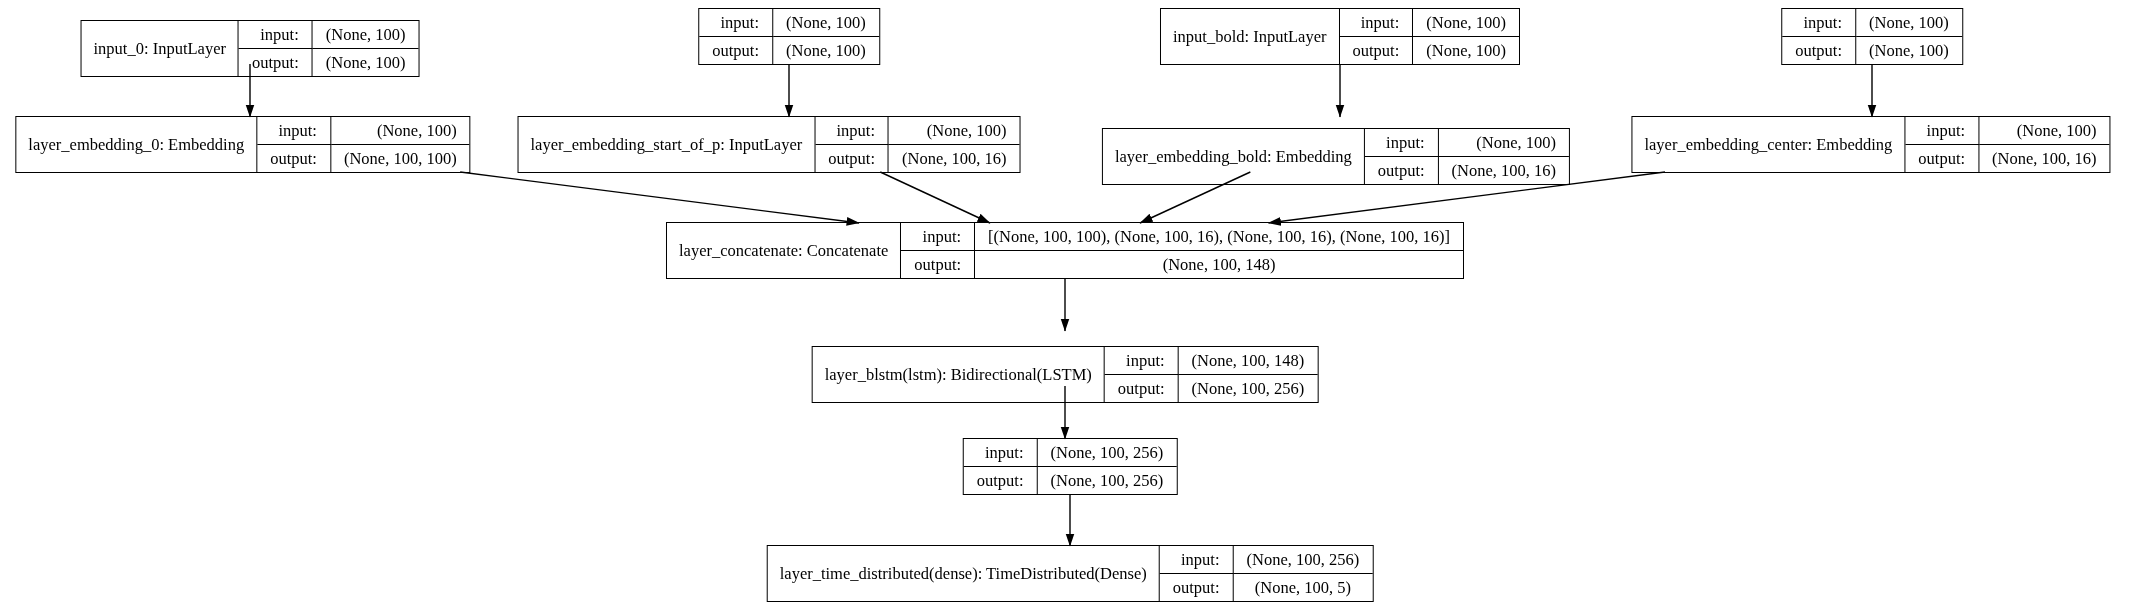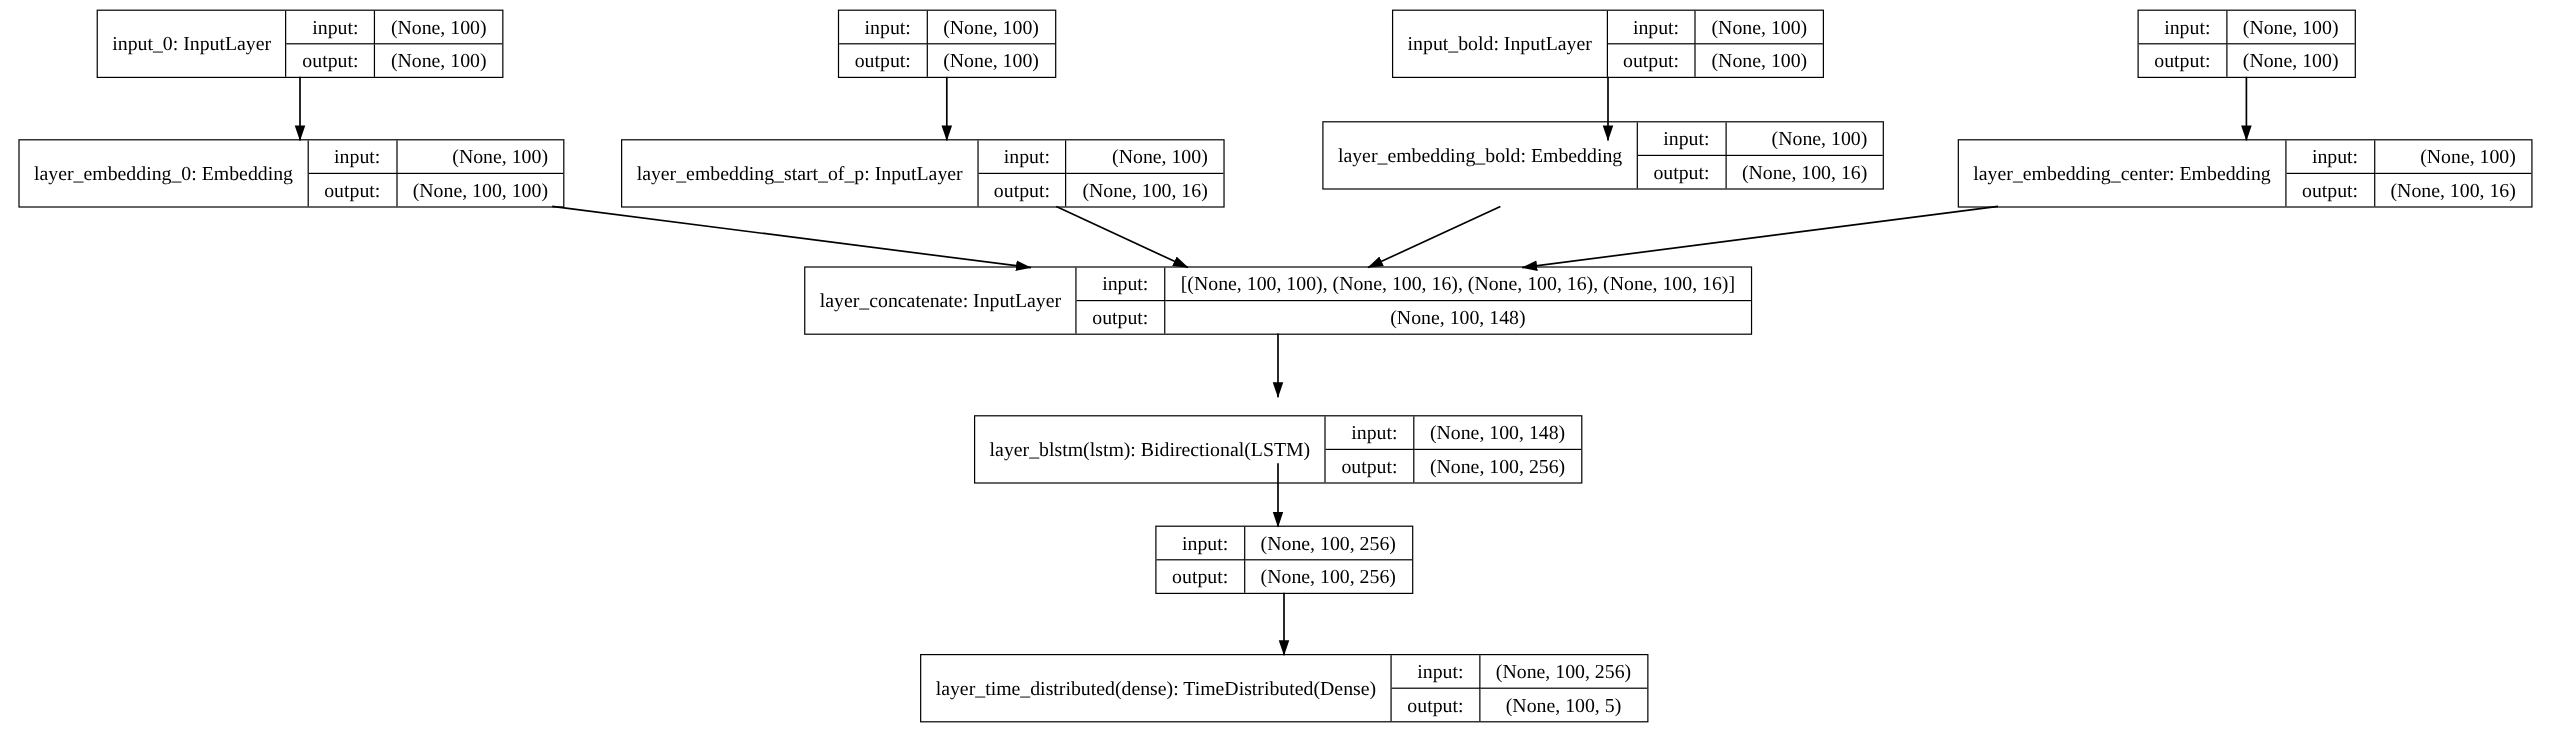--- a/index.html
+++ b/index.html
@@ -65,21 +65,21 @@
       <line x1="1872" y1="64" x2="1872" y2="117" class="edge-line" marker-end="url(#arrow)"></line>
       <line x1="460.19151562499997" y1="172" x2="859.11196875" y2="223" class="edge-line" marker-end="url(#arrow)"></line>
       <line x1="880.2615625" y1="172" x2="989.9865312500001" y2="223" class="edge-line" marker-end="url(#arrow)"></line>
       <line x1="1250.32740625" y1="172" x2="1140.01346875" y2="223" class="edge-line" marker-end="url(#arrow)"></line>
       <line x1="1664.97625" y1="172" x2="1268.4939843749999" y2="223" class="edge-line" marker-end="url(#arrow)"></line>
       <line x1="1065" y1="278" x2="1065" y2="331" class="edge-line" marker-end="url(#arrow)"></line>
       <line x1="1065" y1="386" x2="1065" y2="439" class="edge-line" marker-end="url(#arrow)"></line>
       <line x1="1070" y1="494" x2="1070" y2="546" class="edge-line" marker-end="url(#arrow)"></line>
     </svg>
 
-  <div class="node" style="left:250px;top:8px">
+  <div class="node" style="left:250px;top:20px">
     <div class="label">input_0: InputLayer</div>
     <div class="io">
       <div class="io-row first">
           <span class="key">input:</span>
           <span class="val">(None, 100)</span>
         </div>
       <div class="io-row">
           <span class="key">output:</span>
           <span class="val">(None, 100)</span>
         </div>
@@ -147,21 +147,21 @@
           <span class="key">input:</span>
           <span class="val">(None, 100)</span>
         </div>
       <div class="io-row">
           <span class="key">output:</span>
           <span class="val">(None, 100, 16)</span>
         </div>
     </div>
   </div>
 
-  <div class="node" style="left:1336px;top:101px">
+  <div class="node" style="left:1336px;top:128px">
     <div class="label">layer_embedding_bold: Embedding</div>
     <div class="io">
       <div class="io-row first">
           <span class="key">input:</span>
           <span class="val">(None, 100)</span>
         </div>
       <div class="io-row">
           <span class="key">output:</span>
           <span class="val">(None, 100, 16)</span>
         </div>
@@ -176,21 +176,21 @@
           <span class="val">(None, 100)</span>
         </div>
       <div class="io-row">
           <span class="key">output:</span>
           <span class="val">(None, 100, 16)</span>
         </div>
     </div>
   </div>
 
   <div class="node" style="left:1065px;top:222px">
-    <div class="label">layer_concatenate: InputLayer</div>
+    <div class="label">layer_concatenate: Concatenate</div>
     <div class="io">
       <div class="io-row first">
           <span class="key">input:</span>
           <span class="val">[(None, 100, 100), (None, 100, 16), (None, 100, 16), (None, 100, 16)]</span>
         </div>
       <div class="io-row">
           <span class="key">output:</span>
           <span class="val">(None, 100, 148)</span>
         </div>
     </div>

